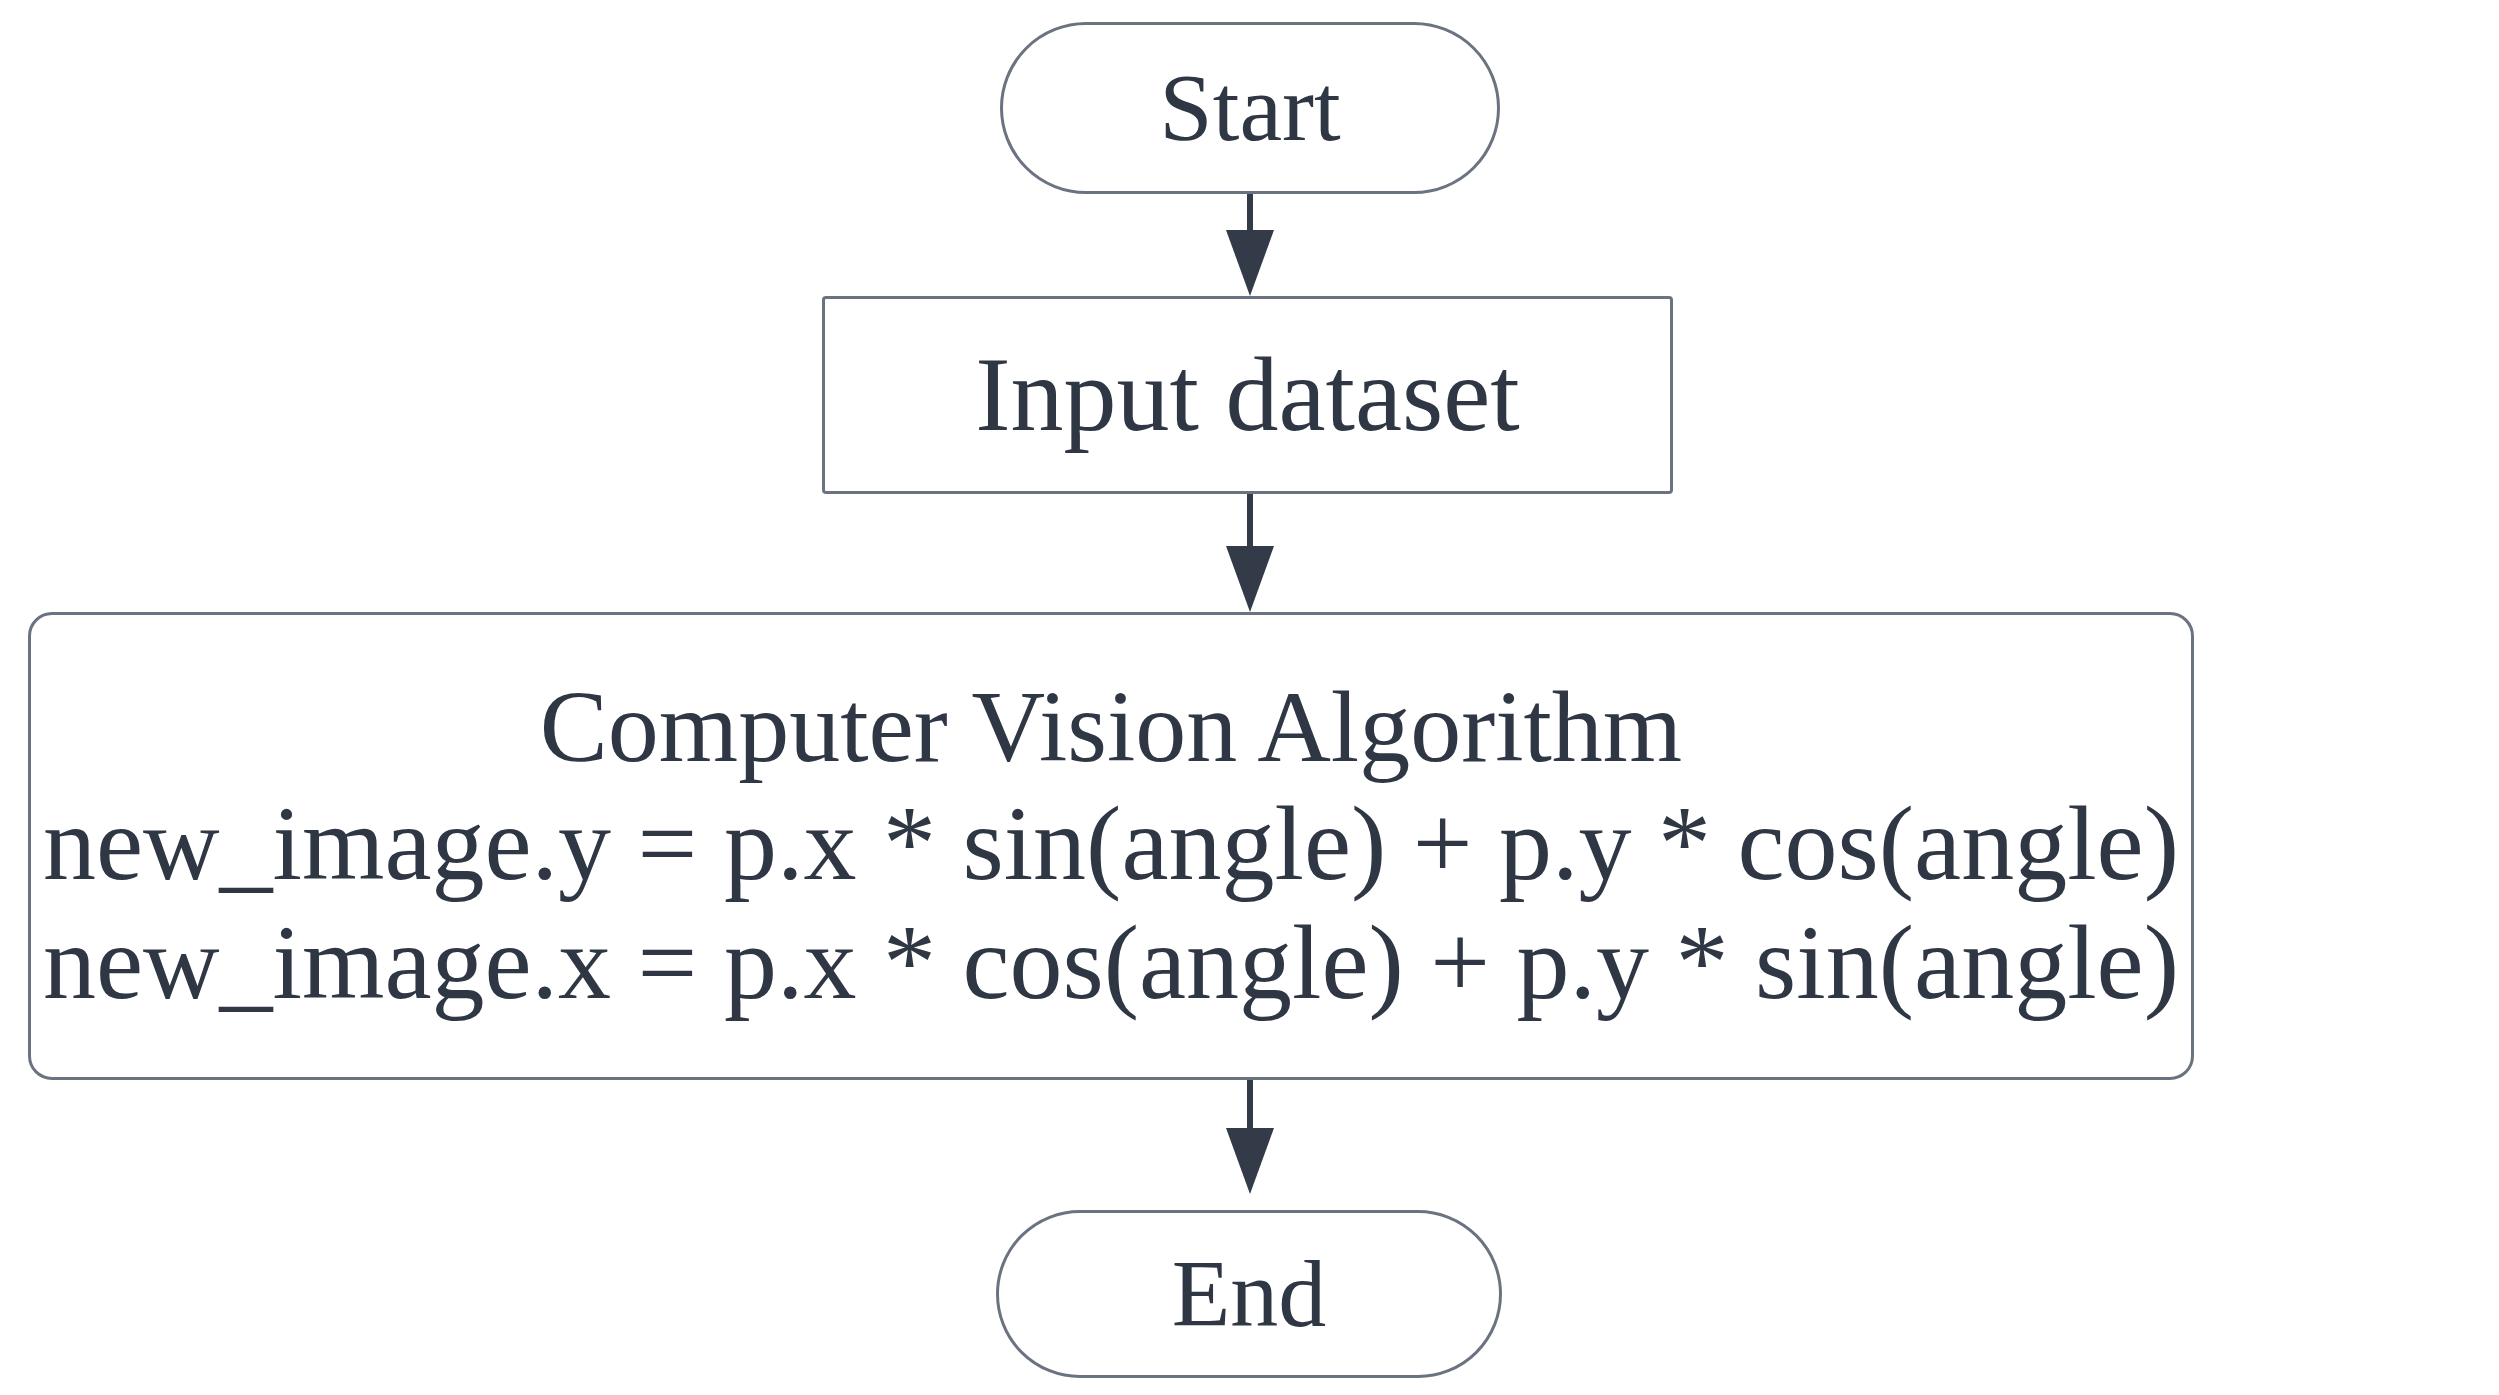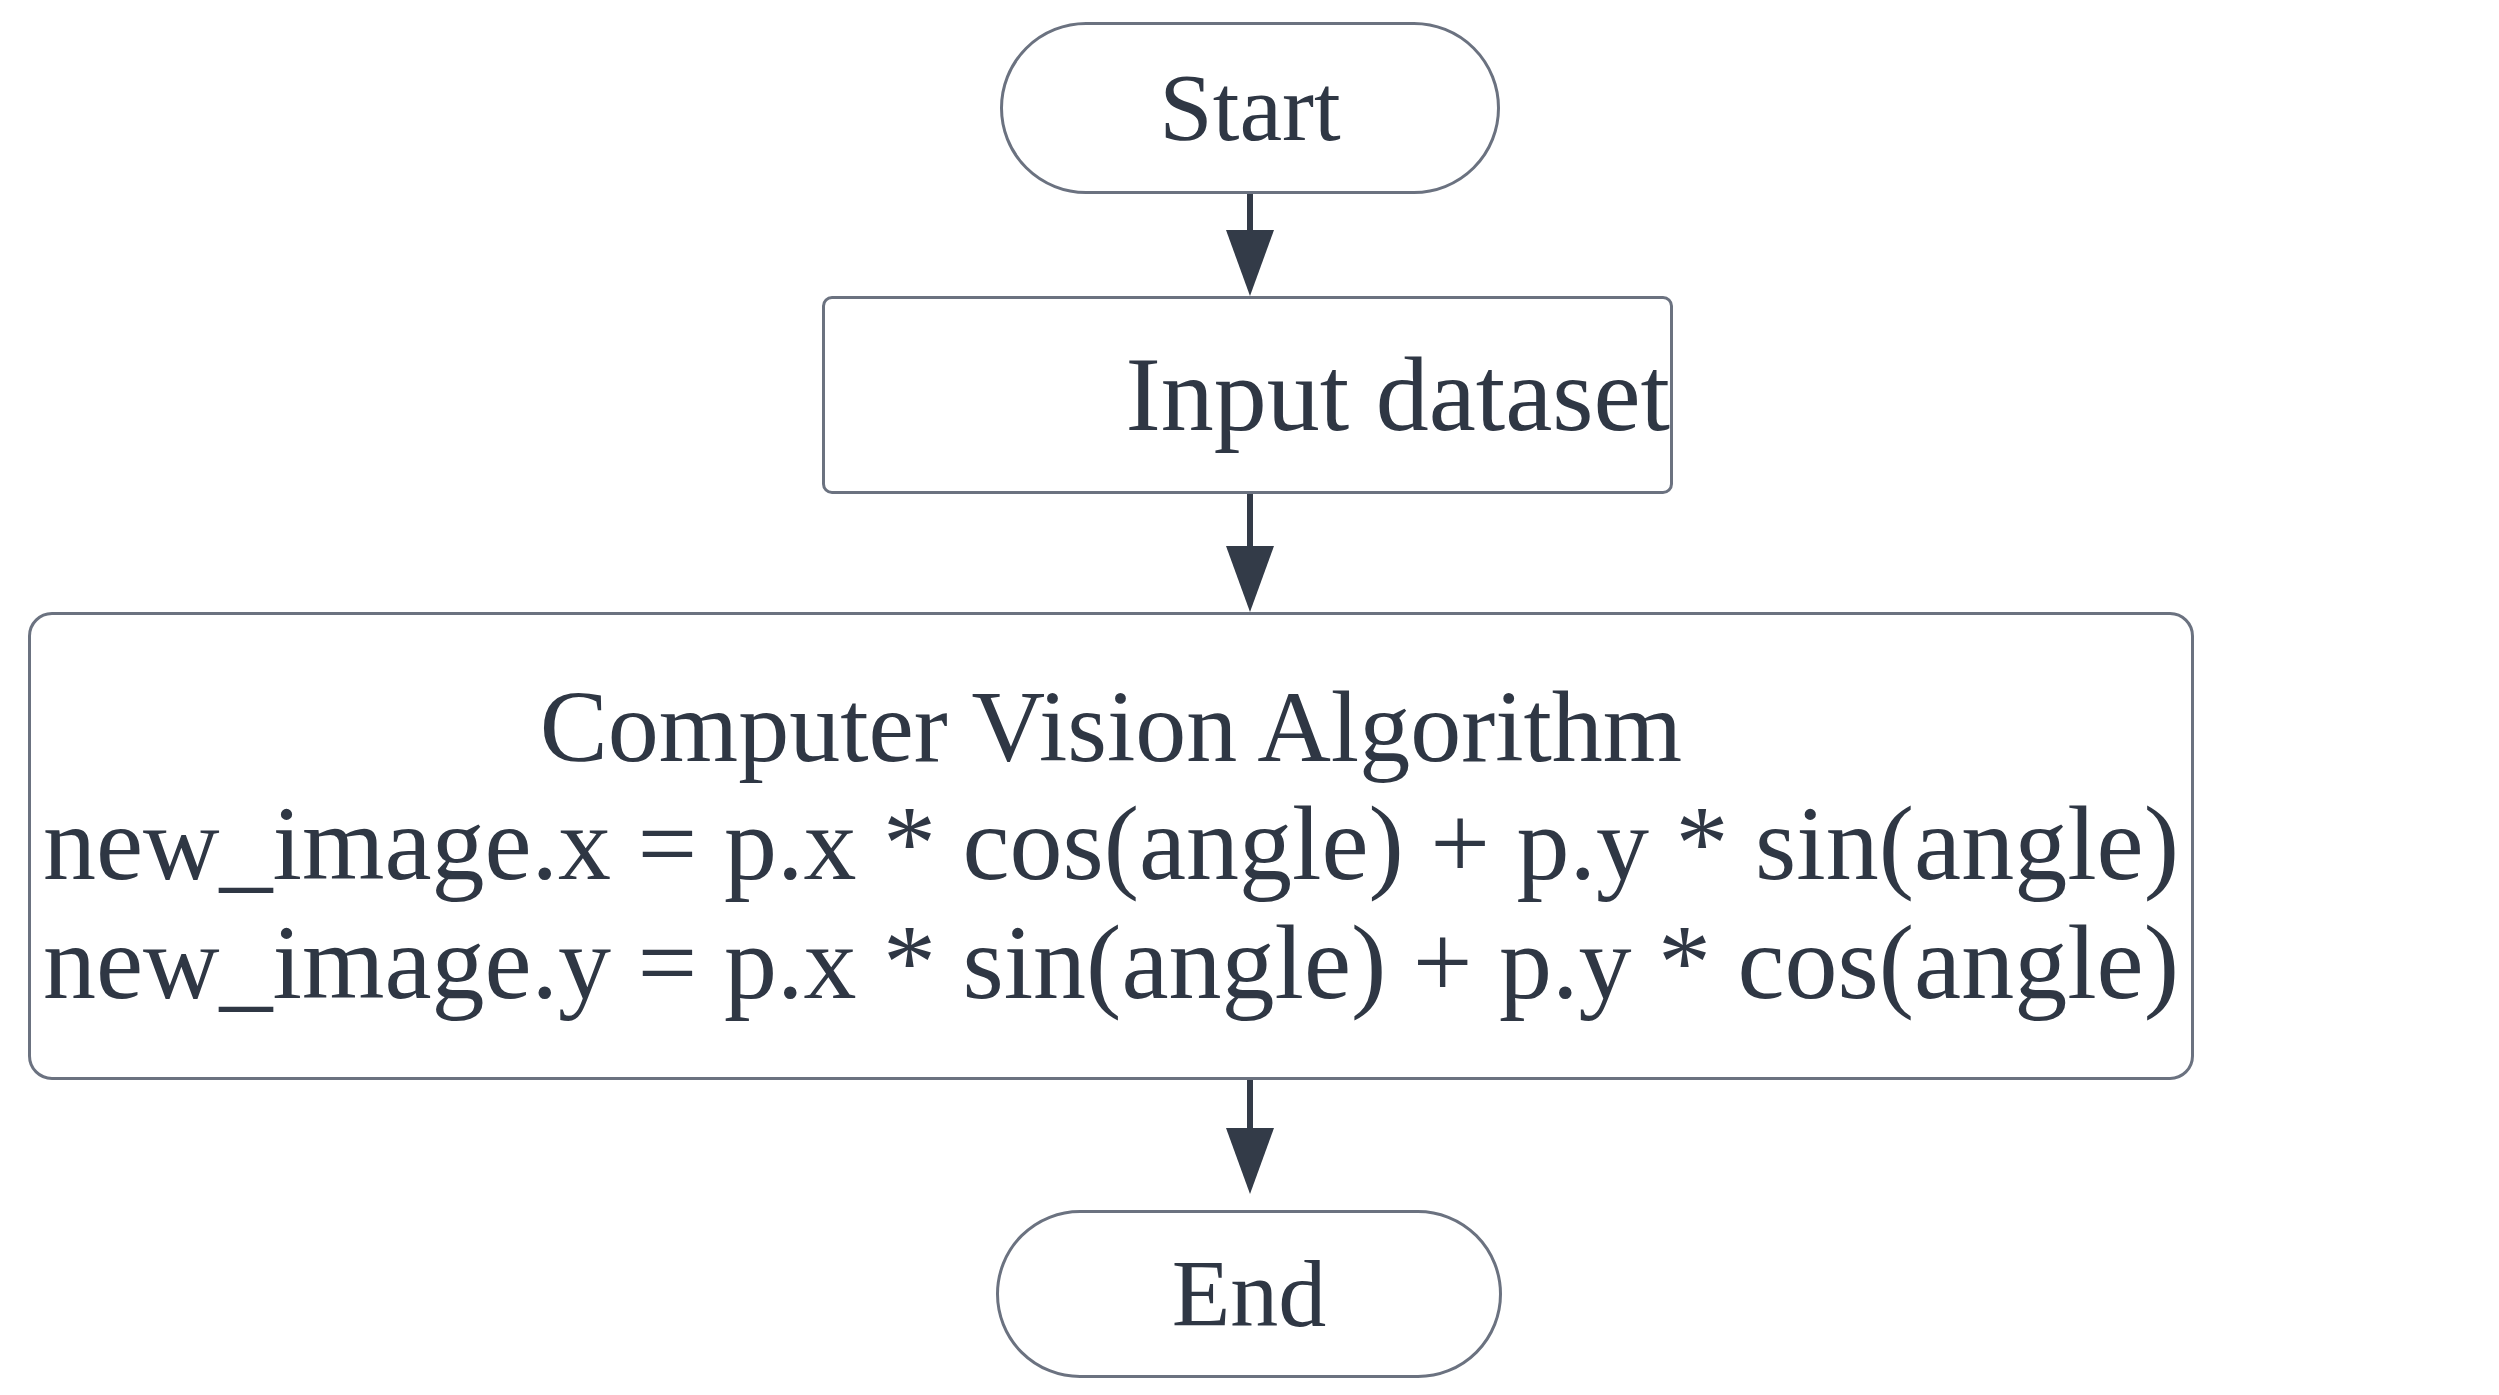--- a/index.html
+++ b/index.html
@@ -23,22 +23,21 @@
     border: 3px solid #6b7280;
     display: flex;
     align-items: center;
     justify-content: center;
     text-align: center;
   }
   .stadium {
     border-radius: 90px;
   }
   .rect {
-    border-radius: 10px;
-    justify-content: flex-end;
+    border-radius: 4px;
   }
   .bigrect {
     border-radius: 24px;
     flex-direction: column;
   }
   .label-lg {
     font-size: 96px;
     line-height: 1;
     color: #2f3744;
   }
@@ -95,22 +94,22 @@
     <span class="label-xl">Input dataset</span>
   </div>
 
   <div class="arrow" style="left:1226px; top:494px; width:48px; height:118px;">
     <div class="arrow-stem"></div>
     <div class="arrow-head"></div>
   </div>
 
   <div class="node bigrect" style="left:28px; top:612px; width:2166px; height:468px;">
     <div class="algo-title">Computer Vision Algorithm</div>
+    <div class="algo-formula">new_image.y = p.x * sin(angle) + p.y * cos(angle)</div>
     <div class="algo-formula">new_image.x = p.x * cos(angle) + p.y * sin(angle)</div>
-    <div class="algo-formula">new_image.y = p.x * sin(angle) + p.y * cos(angle)</div>
   </div>
 
   <div class="arrow" style="left:1226px; top:1080px; width:48px; height:114px;">
     <div class="arrow-stem"></div>
     <div class="arrow-head"></div>
   </div>
 
   <div class="node stadium" style="left:996px; top:1194px; width:506px; height:168px;margin-top:16px;">
     <span class="label-lg">End</span>
   </div>

